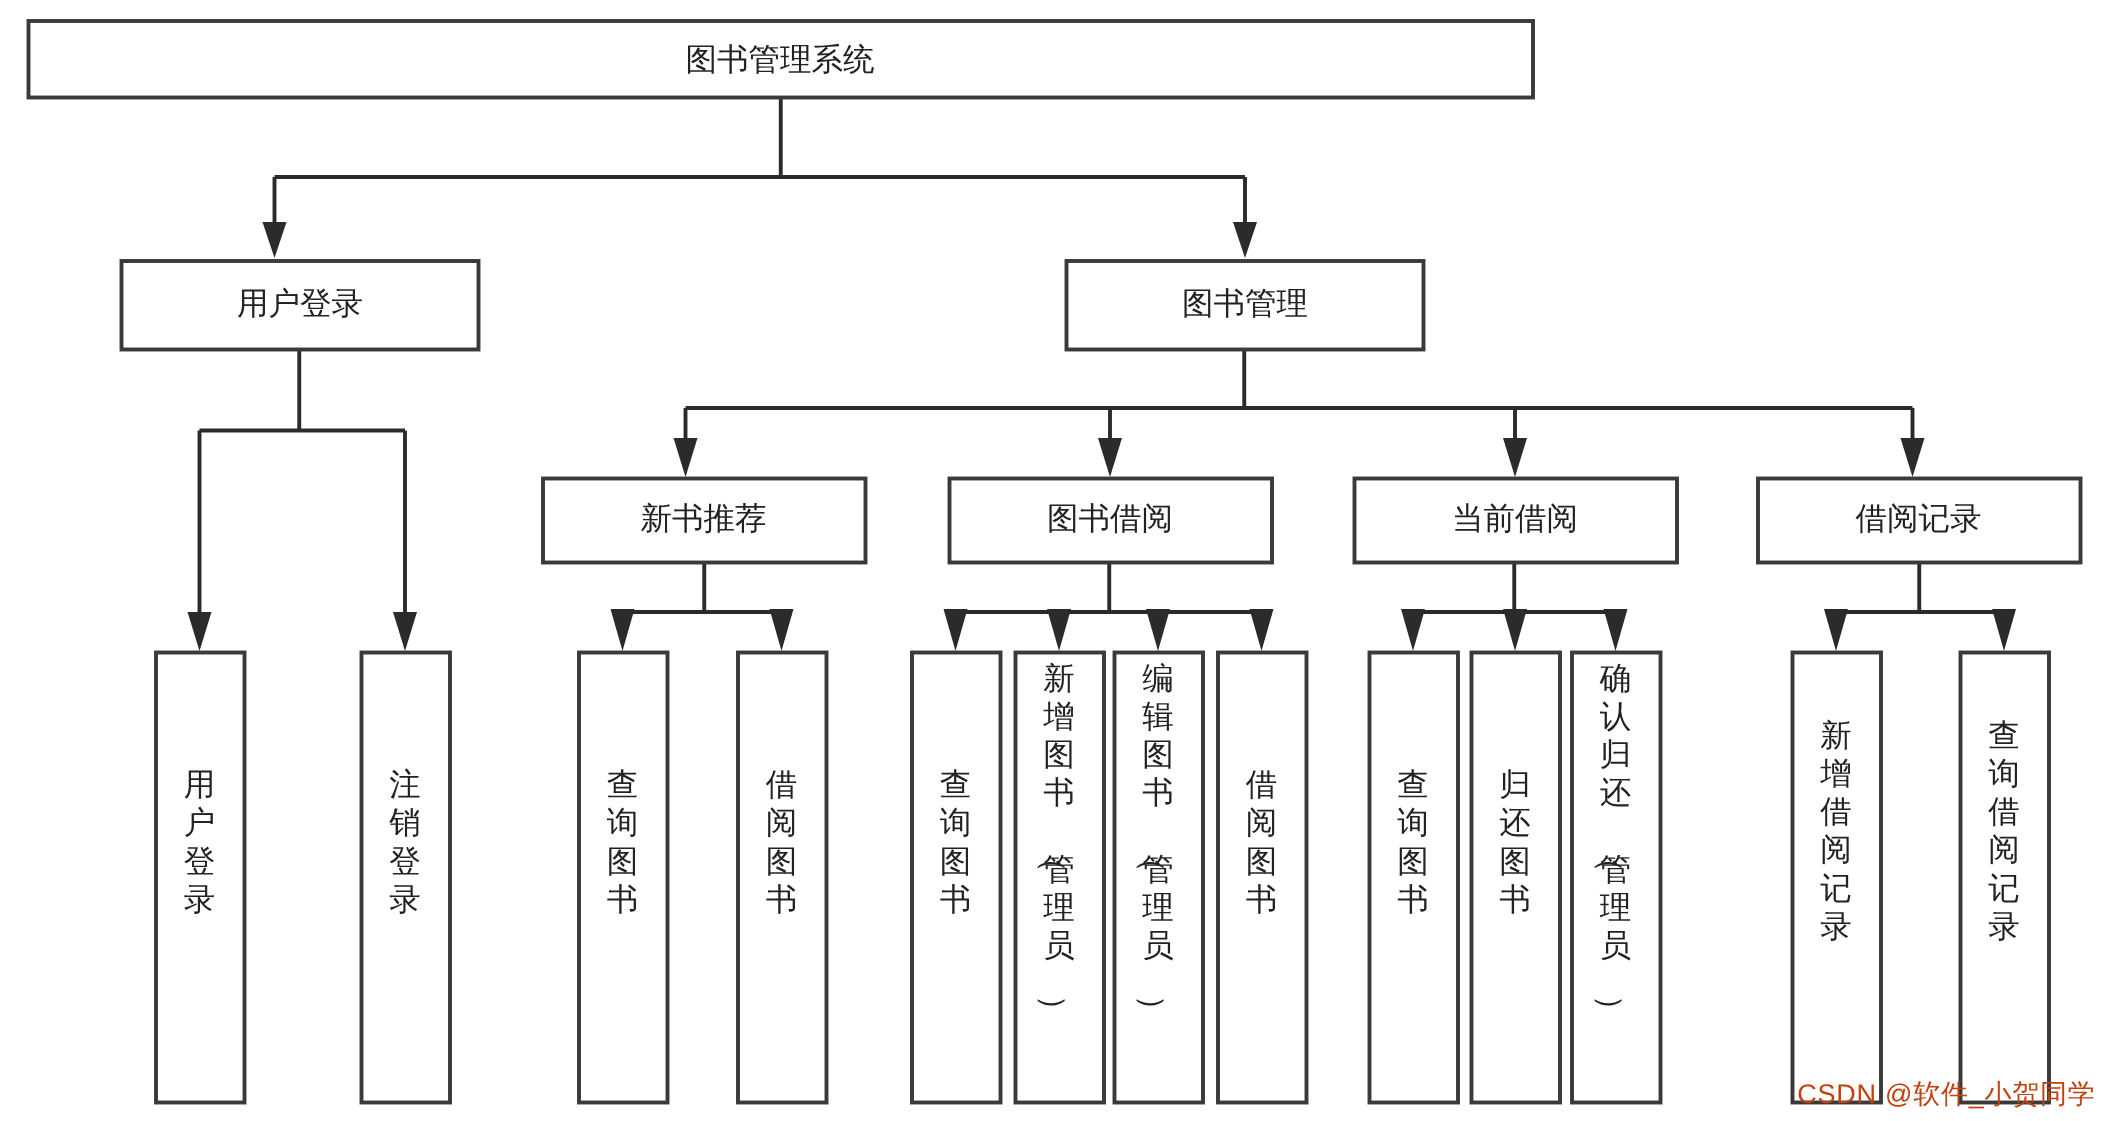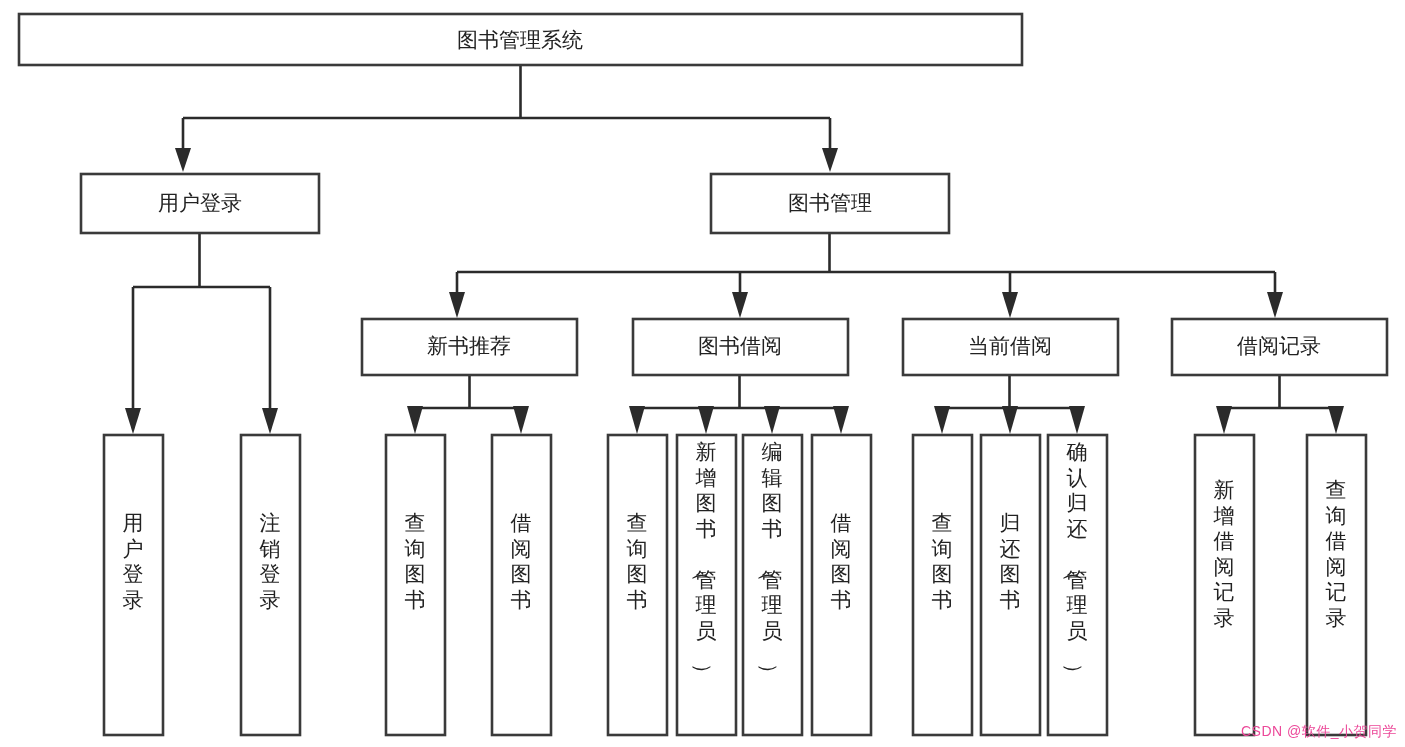--- a/index.html
+++ b/index.html
@@ -53,22 +53,22 @@
     fill: #222222;
     font-family: "Liberation Sans", "DejaVu Sans", sans-serif;
     font-size: 21px;
     text-anchor: middle;
   }
   .watermark {
     position: absolute;
     right: 8px;
     bottom: 5px;
     font-family: "Liberation Sans", "DejaVu Sans", sans-serif;
-    font-size: 14px;
-    color: #ec4899;
+    font-size: 18px;
+    color: #c2410c;
     letter-spacing: 0.5px;
     white-space: nowrap;
     user-select: none;
   }
 </style>
 </head>
 <body>
 
 <div id="diagram-root">
 

